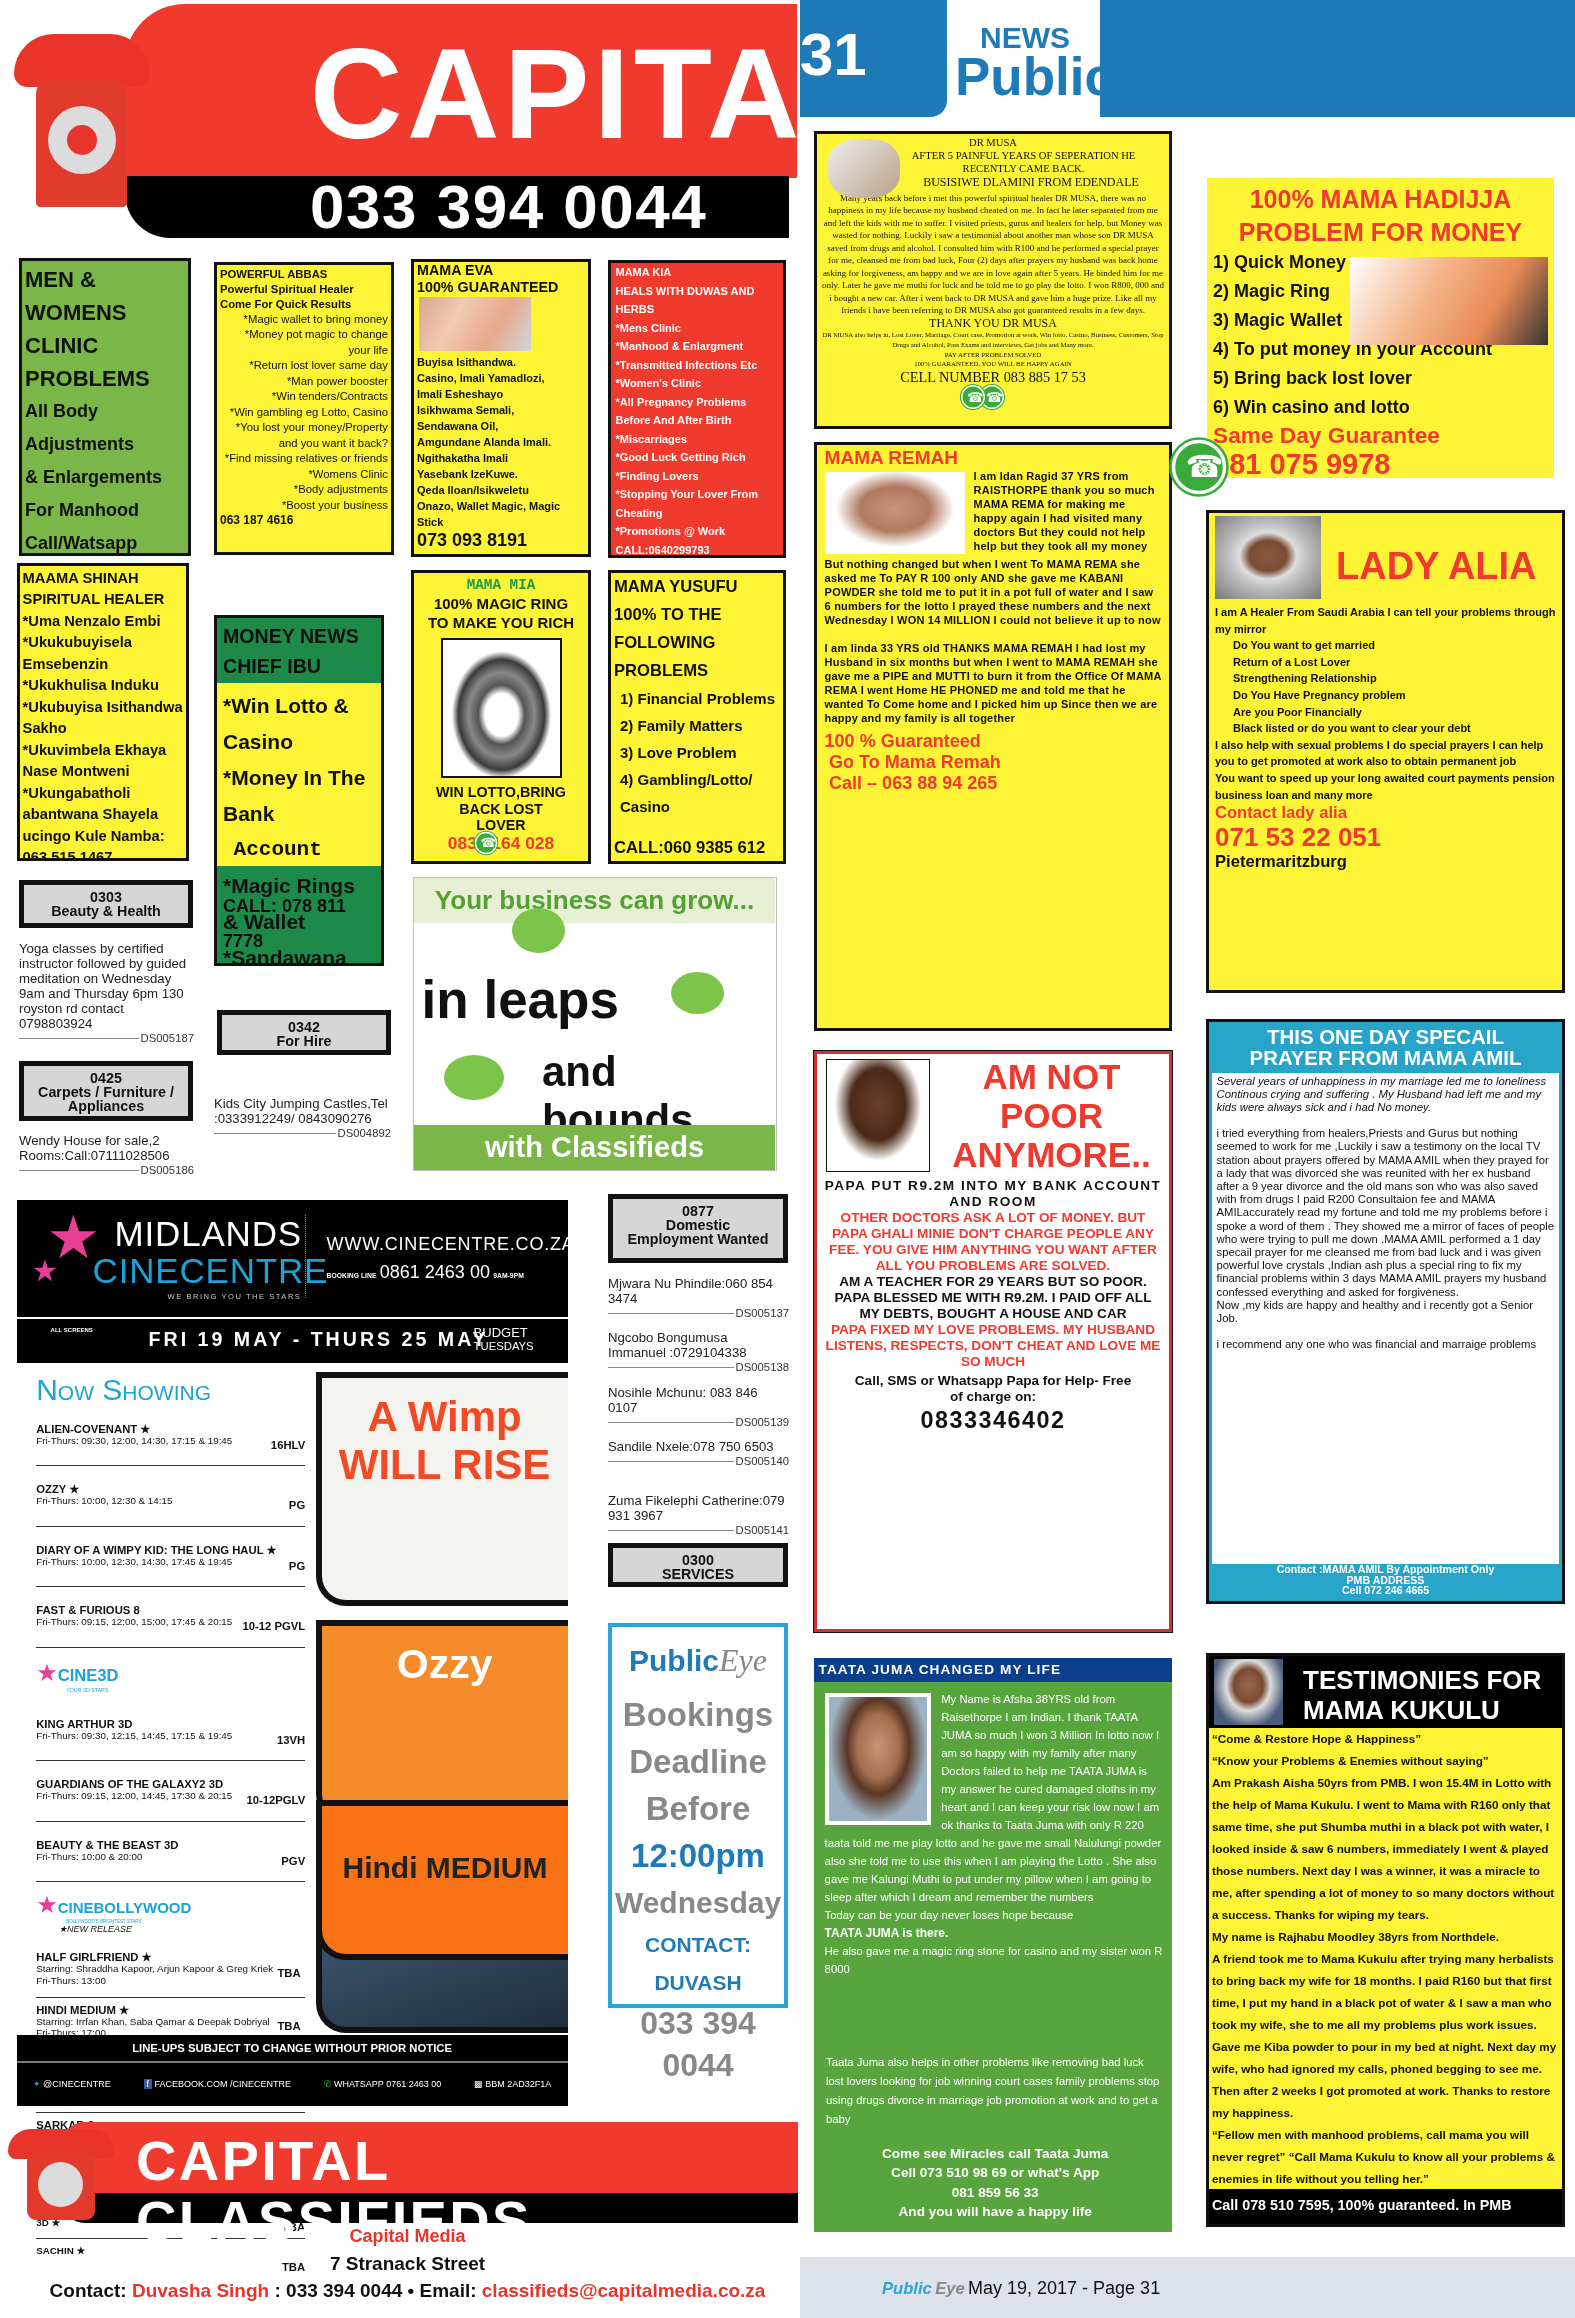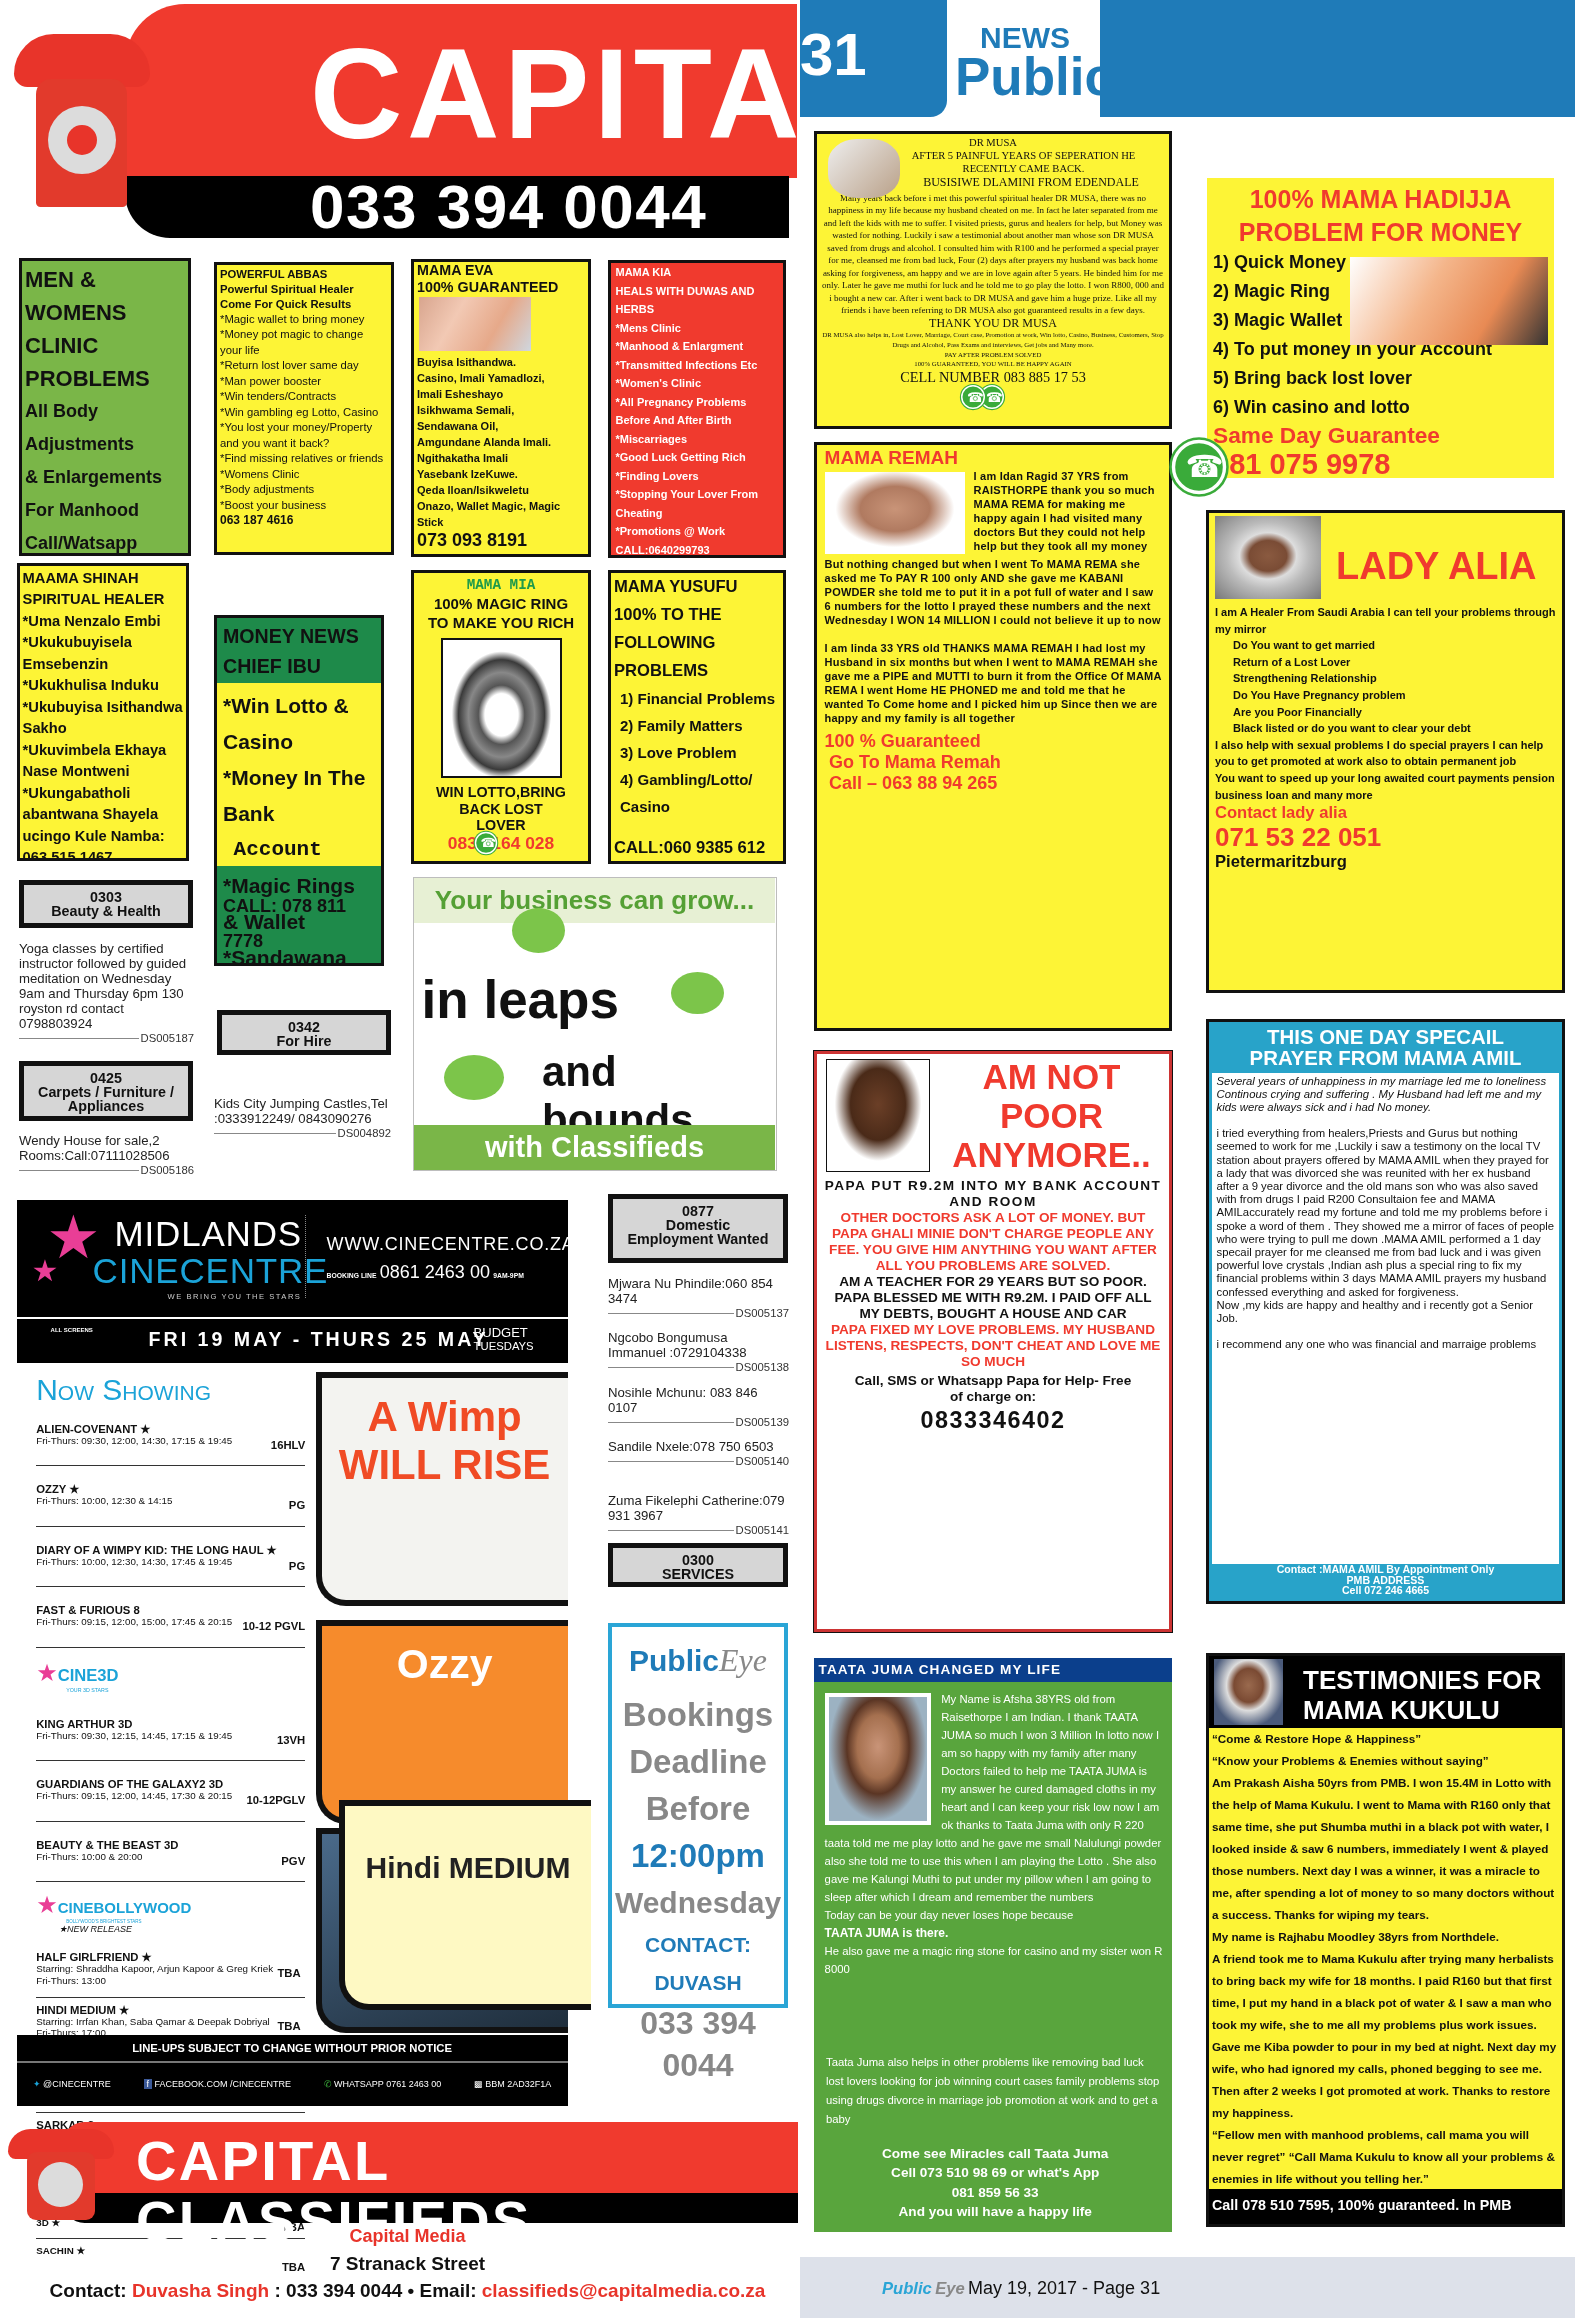--- a/index.html
+++ b/index.html
@@ -91,21 +91,21 @@
 </div>
 <div class="cl" style="left:19px;top:1133px;width:175px;">
   <div>Wendy House for sale,2 Rooms:Call:07111028506</div>
   <div class="ref">DS005186</div>
 </div>
 
 <div class="bx yel" style="left:214px;top:262px;width:180px;height:293px;padding:1.5px 3px;">
   <div class="b" style="font-size:11.3px;line-height:15px;">POWERFUL ABBAS</div>
   <div class="b" style="font-size:11.3px;line-height:15px;">Powerful Spiritual Healer</div>
   <div class="b" style="font-size:11.3px;line-height:15px;">Come For Quick Results</div>
-  <div style="white-space:pre-line;font-size:11.3px;line-height:15.5px;">*Magic wallet to bring money
+  <div style="white-space:pre-line;font-size:11.3px;line-height:15.5px;text-align:right;">*Magic wallet to bring money
 *Money pot  magic to change your life
 *Return lost lover same day
 *Man power booster
 *Win tenders/Contracts
 *Win gambling eg Lotto, Casino
 *You lost your money/Property and you want it back?
 *Find missing relatives or friends
 *Womens Clinic
 *Body adjustments
 *Boost your business</div>
@@ -310,21 +310,21 @@
   <div class="poster" style="left:299px;top:172px;width:252px;height:234px;background:#f3f3f0;border-right:none;">
     <div class="b" style="color:#f04b25;font-size:42px;line-height:48px;padding:15px 7.6px;text-align:center;">A Wimp WILL RISE</div>
   </div>
   <div class="poster" style="left:299px;top:420px;width:252px;height:204px;background:#f68b2c;border-right:none;">
     <div class="b" style="color:#fff;font-size:41px;text-align:center;padding-top:15px;">Ozzy</div>
   </div>
   <div class="poster" style="left:299px;top:628px;width:252px;height:205px;background:linear-gradient(160deg,#4a6a8a,#1f2e3c);border-right:none;">
     <div class="ser" style="color:#e8e8e8;font-size:26px;text-align:center;padding-top:76px;">half girlfriend</div>
   </div>
 </div>
-<div class="poster" style="left:316px;top:1800px;width:252px;height:210px;background:#fef9c3;border-right:none;margin-left:23px;">
+<div class="poster" style="left:316px;top:1800px;width:252px;height:160px;background:#f97316;border-right:none;">
   <div class="b" style="color:#222;font-size:30px;text-align:center;padding-top:45px;">Hindi MEDIUM</div>
 </div>
 <div class="abs" style="left:16.6px;top:2035px;width:551px;height:71px;background:#000;color:#fff;">
   <div class="b cond" style="text-align:center;font-size:11.3px;line-height:26px;border-bottom:2.3px solid #777;">LINE-UPS SUBJECT TO CHANGE WITHOUT PRIOR NOTICE</div>
   <div style="display:flex;justify-content:space-around;align-items:center;height:42px;font-size:9px;">
     <span><span style="color:#1ba3d8;">✦</span> <span>@CINECENTRE</span></span>
     <span><span style="background:#3b5998;padding:0 3px;">f</span> <span>FACEBOOK.COM /CINECENTRE</span></span>
     <span><span style="color:#3aab3a;">✆</span> <span>WHATSAPP 0761 2463 00</span></span>
     <span><span>▩</span> <span>BBM 2AD32F1A</span></span>
   </div>

